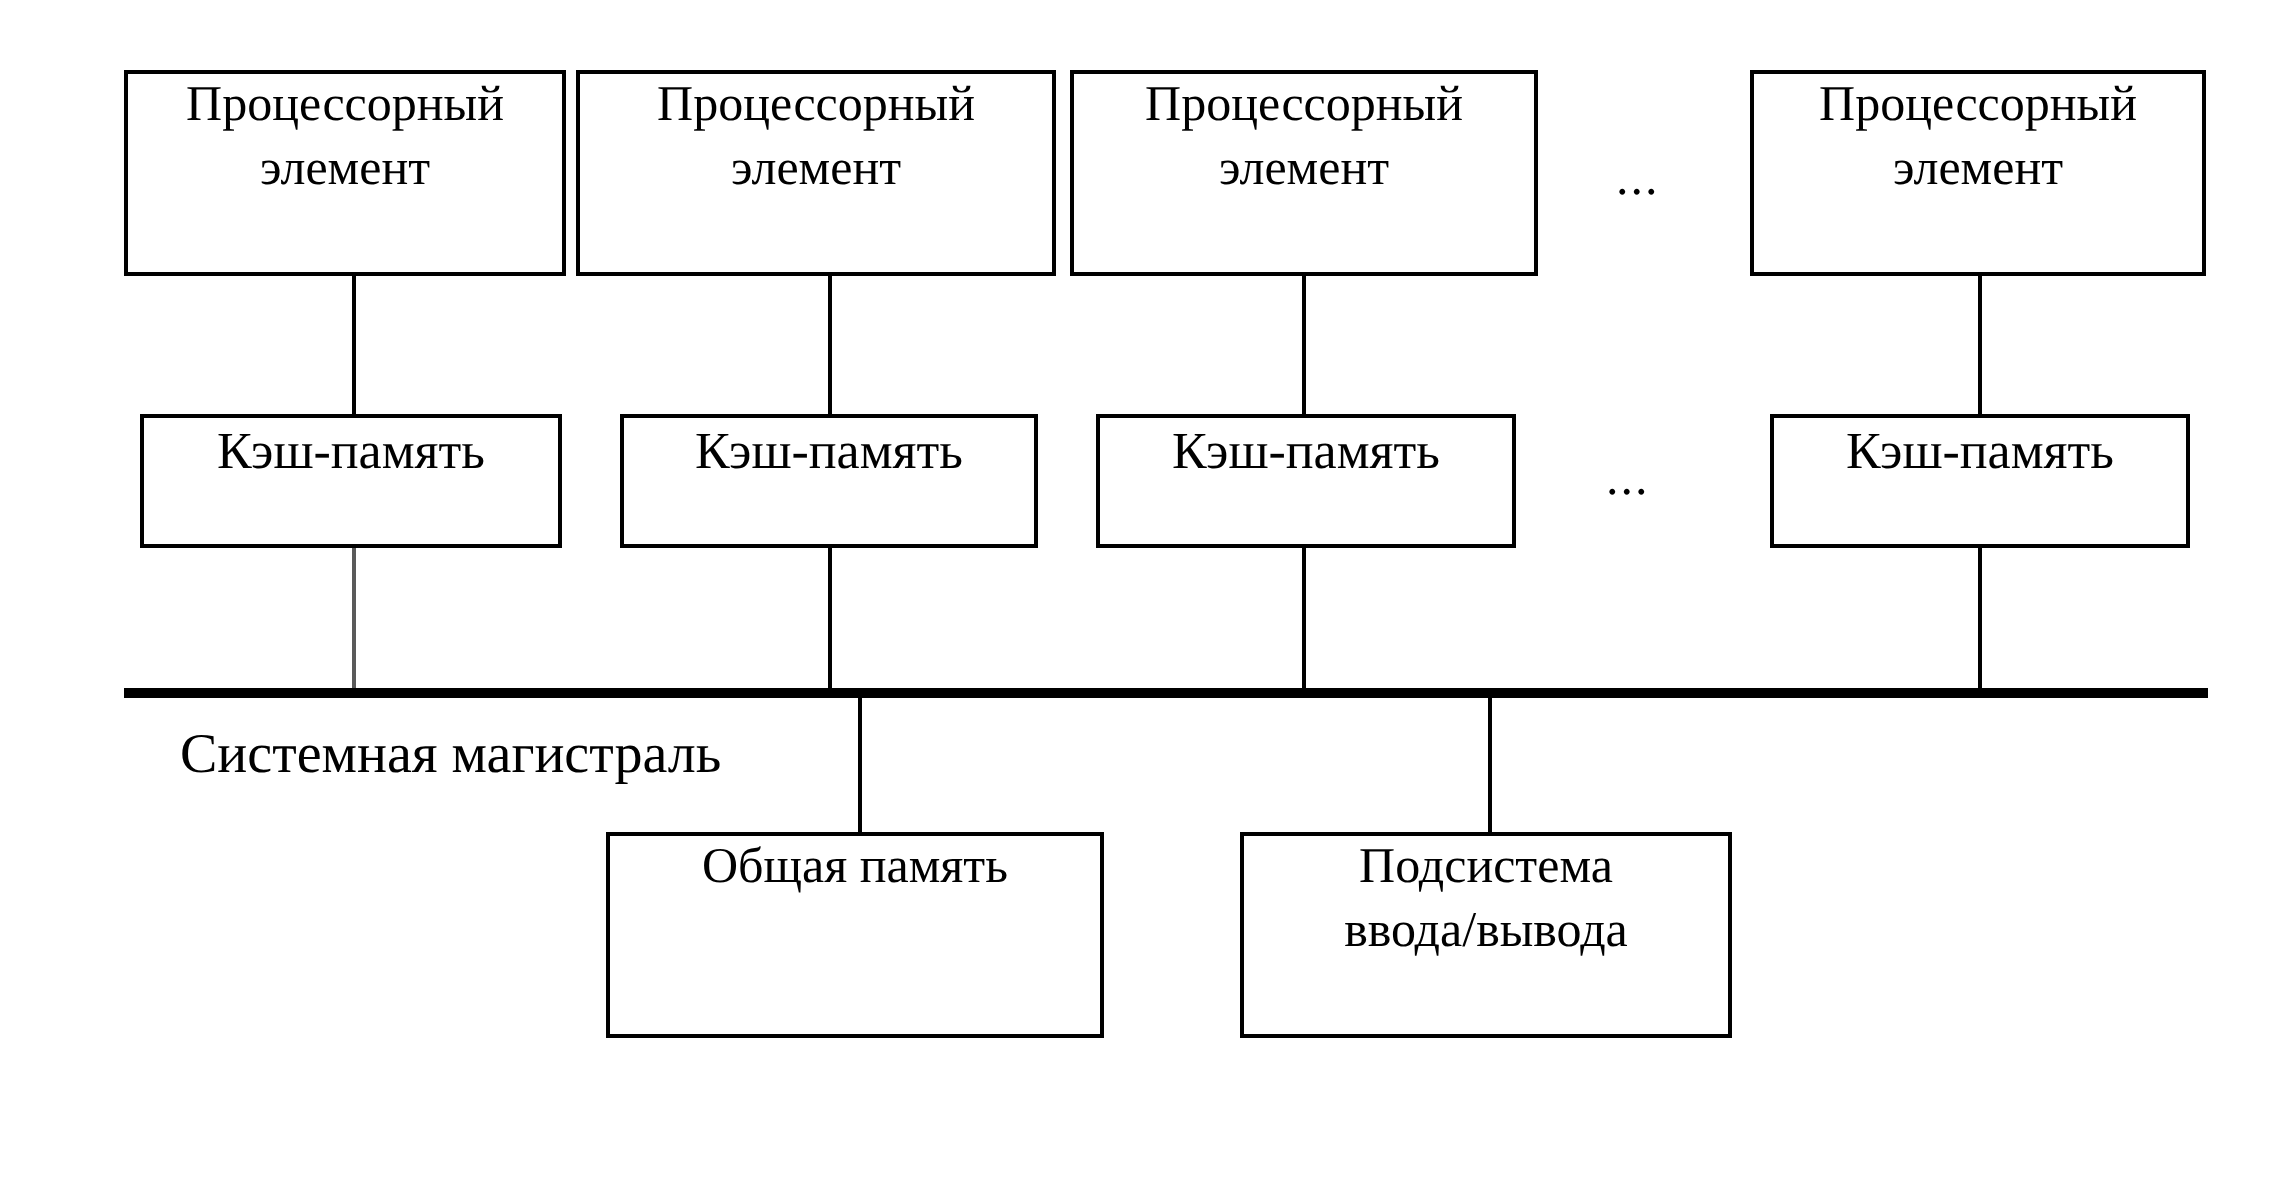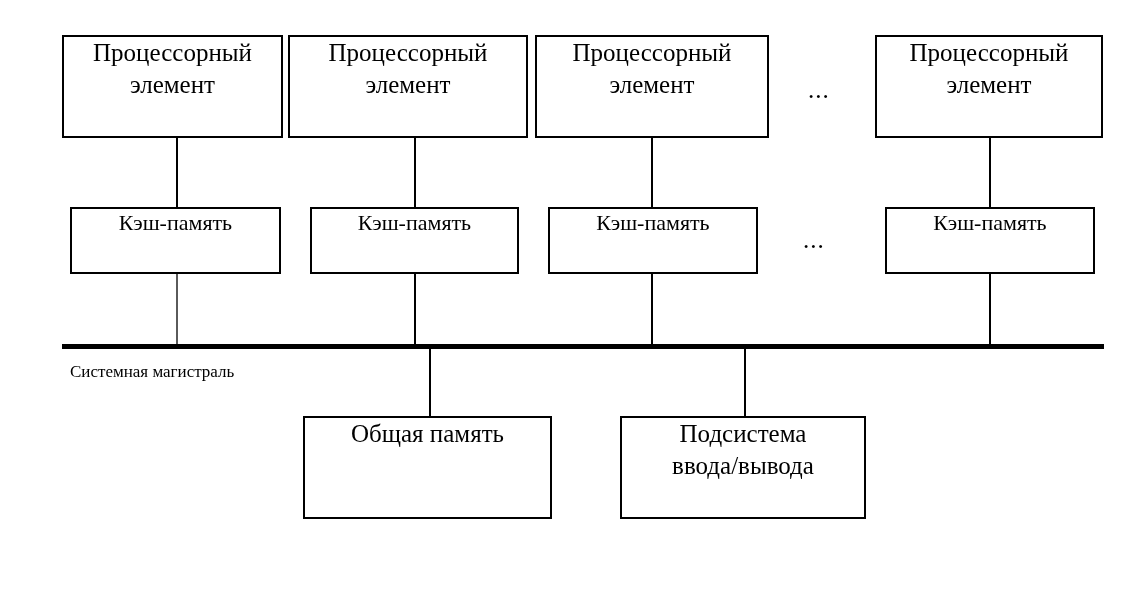--- a/index.html
+++ b/index.html
@@ -31,43 +31,44 @@
     line-height: 1.28;
     font-size: 25px;
     z-index: 3;
   }
   .node-box .node-label {
     display: block;
     padding: 0 4px;
     white-space: pre-line;
   }
   .pe-box { font-size: 25px; }
-  .cache-box { font-size: 22px; }
+  .cache-box { font-size: 26px; }
   .mem-box { font-size: 25px; }
   .io-box  { font-size: 25px; }
 
   .connector {
     position: absolute;
     background: #000000;
     width: 2px;
     z-index: 1;
   }
   .connector.faint { background: #5a5a5a; }
 
   .bus-line {
     position: absolute;
     background: #000000;
     height: 5px;
     z-index: 2;
   }
   .bus-caption {
     position: absolute;
-    font-size: 17px;
+    font-size: 28px;
     white-space: nowrap;
     z-index: 4;
+    margin-left: 20px;
   }
   .ellipsis {
     position: absolute;
     font-size: 25px;
     letter-spacing: 1px;
     color: #000000;
     z-index: 4;
     white-space: nowrap;
   }
 </style>

